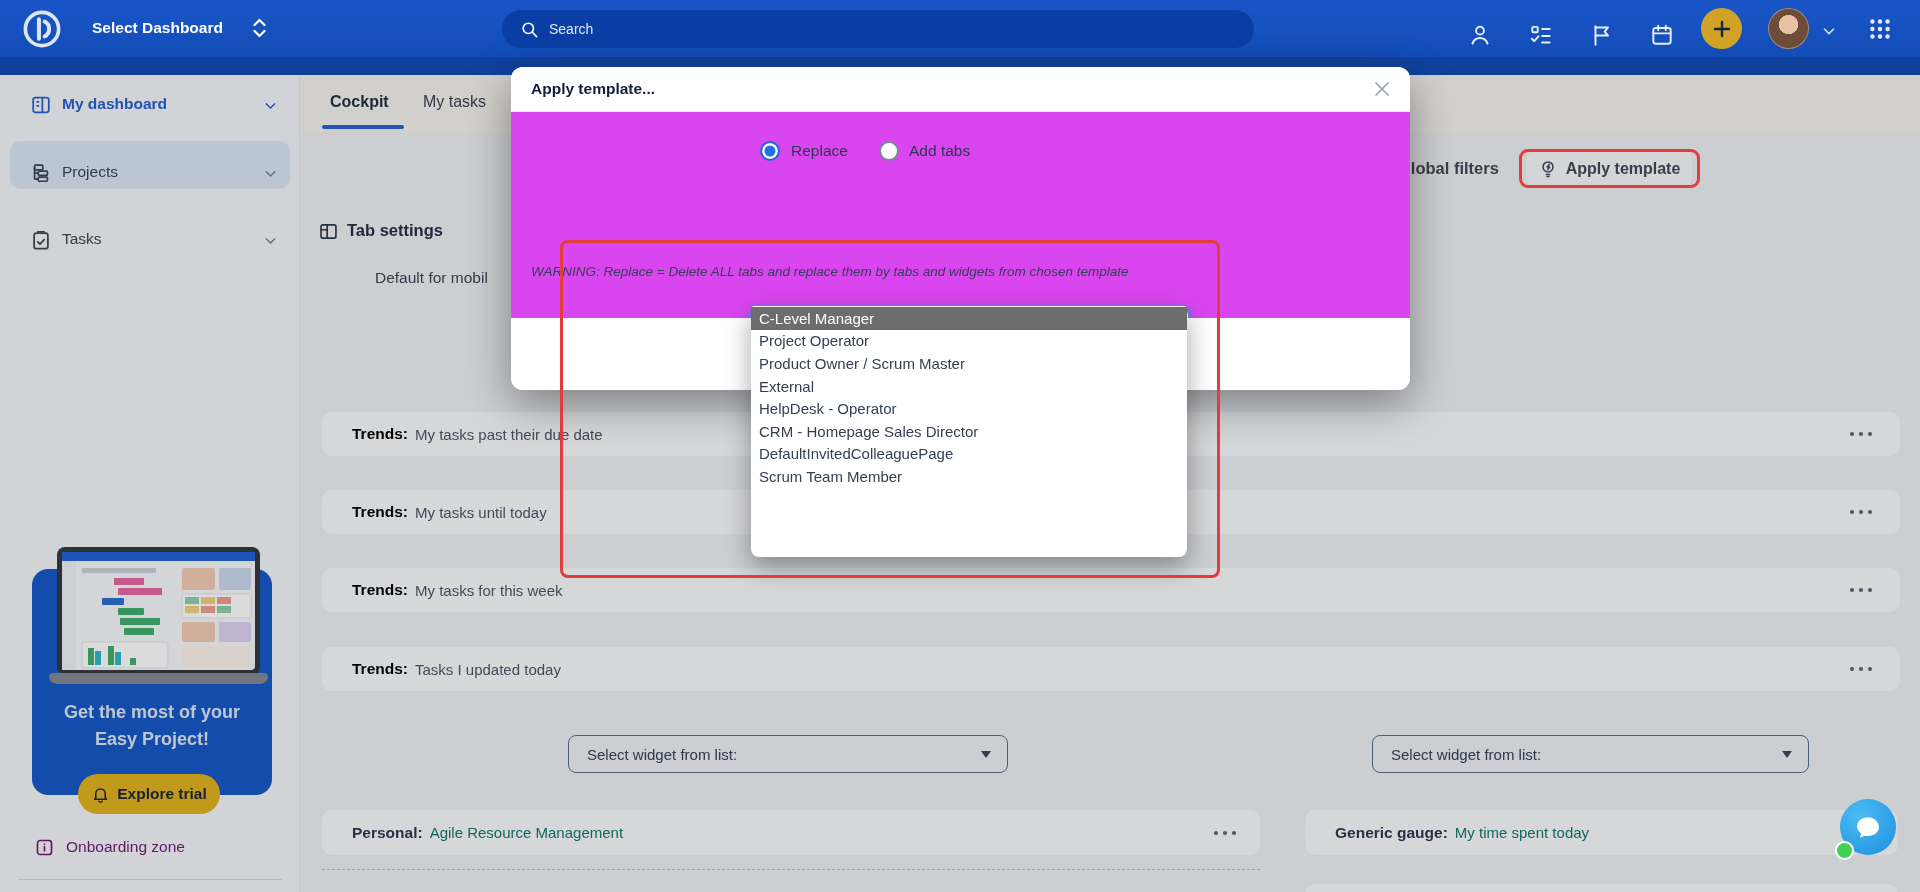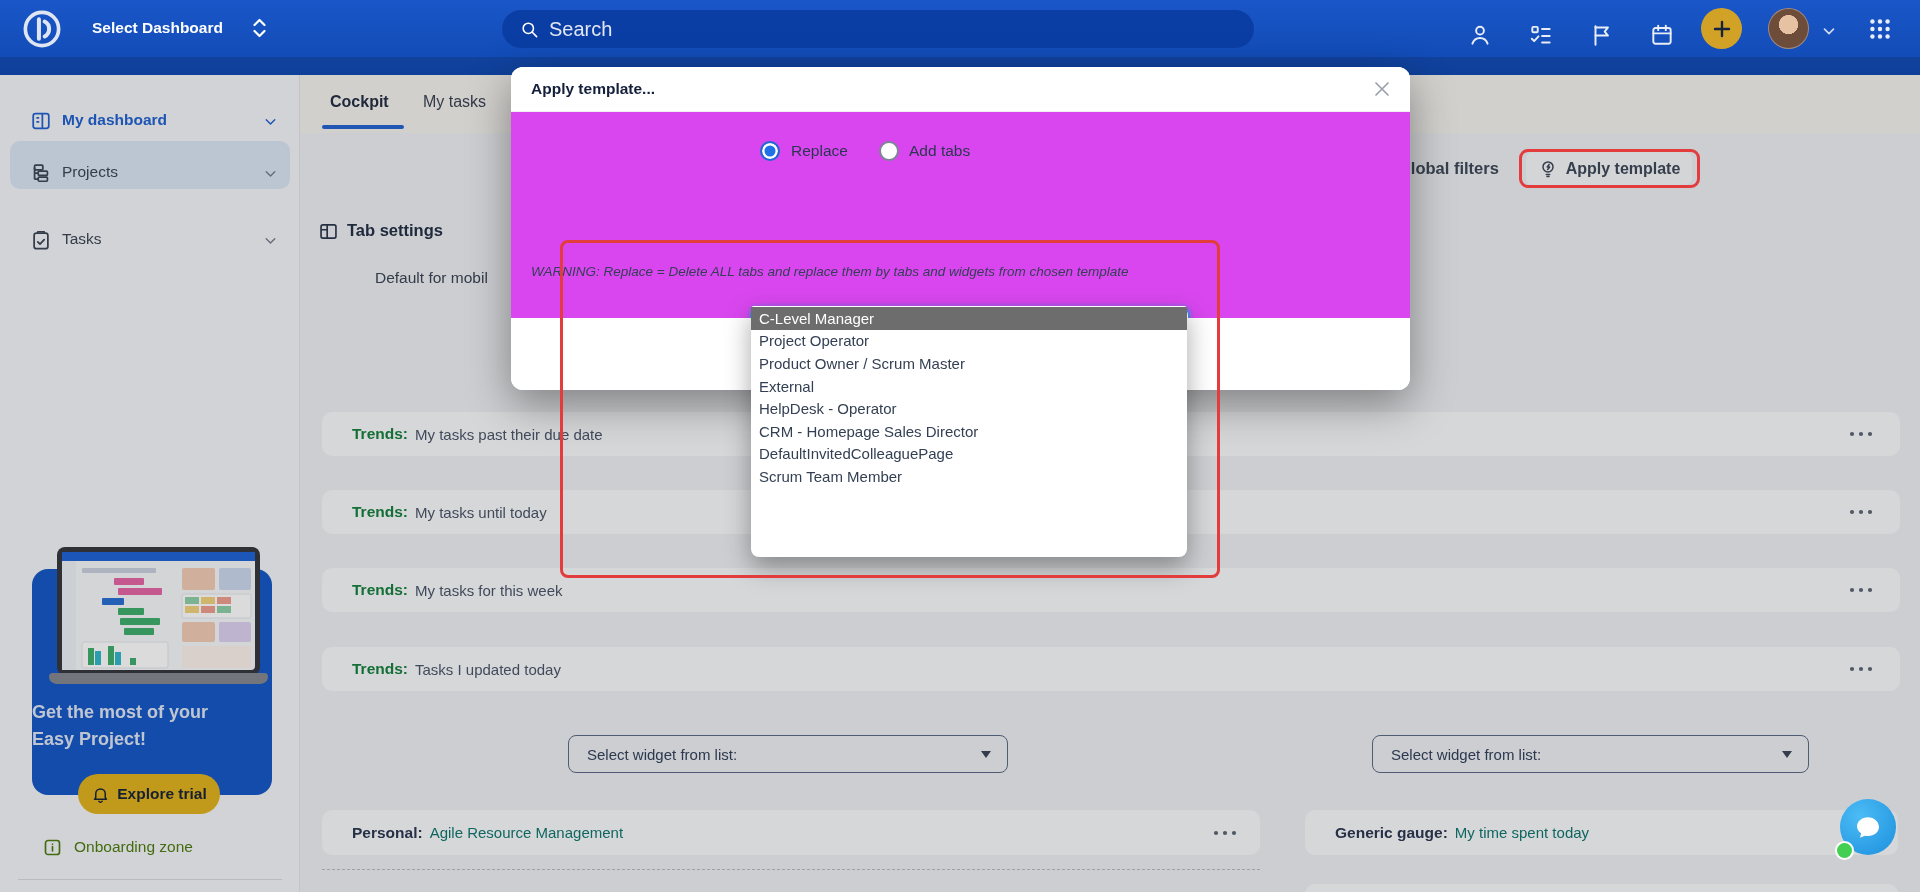--- a/index.html
+++ b/index.html
@@ -8,21 +8,21 @@
   .stage { position:relative; width:1920px; height:892px; overflow:hidden; background:#eef0f2; }
 
   
   .topbar { position:absolute; left:0; top:0; width:1920px; height:75px;
             background:linear-gradient(180deg,#1a56c8,#0f49b2); z-index:30; }
   .logo { position:absolute; left:21px; top:8px; width:42px; height:42px; cursor:pointer; }
   .dash-select { position:absolute; left:92px; top:17px; color:#fff; font-size:15.5px; font-weight:600;
                  display:flex; align-items:center; gap:28px; cursor:pointer; }
   .searchbar { position:absolute; left:502px; top:10px; width:752px; height:38px; border-radius:19px;
                background:#0b3ea4; display:flex; align-items:center; padding-left:18px; gap:10px; }
-  .searchbar span { color:rgba(255,255,255,.88); font-size:20px; }
+  .searchbar span { color:rgba(255,255,255,.88); font-size:14px; }
   .topicon { position:absolute; top:22px; width:26px; height:26px; color:#e8edf6; cursor:pointer; }
   .plusbtn { position:absolute; left:1701px; top:8px; width:41px; height:41px; border-radius:50%;
              background:#d2a226; display:flex; align-items:center; justify-content:center;
              color:#16233c; cursor:pointer; }
   .avatar { position:absolute; left:1768px; top:8px; width:41px; height:41px; border-radius:50%;
             background:radial-gradient(circle at 50% 40%, #e6c2a2 0 31%, #6e4c3a 32% 100%);
             border:1px solid rgba(255,255,255,.35); cursor:pointer; }
   .av-chev { position:absolute; left:1820px; top:22px; width:18px; height:18px; color:#cfd9ee; cursor:pointer; }
   .gridbtn { position:absolute; left:1866px; top:15px; width:28px; height:28px; color:#e8edf6; cursor:pointer; }
 
@@ -38,26 +38,26 @@
   .sb-item.active { color:#2161cf; }
   .sb-item.active .lb { font-weight:700; }
   .sb-item.active .ch { color:#2161cf; }
 
   .promo { position:absolute; left:32px; top:512px; width:240px; height:226px; border-radius:16px;
            background:#1457c5; }
   .laptop-screen { position:absolute; left:57px; top:490px; width:203px; height:128px; background:#34373c;
                    border-radius:8px; padding:5px; }
   .laptop-base { position:absolute; left:49px; top:616px; width:219px; height:11px; background:#84888f;
                  border-radius:4px 4px 8px 8px; }
-  .promo-head { position:absolute; left:32px; top:642px; width:240px; text-align:left; color:#dfe7f3;
+  .promo-head { position:absolute; left:32px; top:642px; width:240px; text-align:center; color:#dfe7f3;
                 font-size:18px; font-weight:600; line-height:27px; }
   .trial-btn { position:absolute; left:78px; top:717px; width:142px; height:40px; border-radius:20px;
                background:#e2b31d; color:#182436; display:flex; align-items:center; justify-content:center;
                gap:7px; font-size:15.5px; font-weight:700; cursor:pointer; }
-  .onboard { position:absolute; left:12px; top:768px; width:300px; height:46px; color:#4d7c0f; cursor:pointer; }
+  .onboard { position:absolute; left:4px; top:768px; width:300px; height:46px; color:#701a75; cursor:pointer; }
   .onboard .ic { position:absolute; left:30px; top:12px; width:21px; height:21px; }
   .onboard .lb { position:absolute; left:62px; top:13px; font-size:15.5px; font-weight:500; }
   .sb-divider { position:absolute; left:18px; top:822px; width:264px; height:1px; background:#d7dbde; }
 
   
   .tabstrip { position:absolute; left:300px; top:57px; width:1620px; height:76px; background:#f5f2ee; }
   .tab { position:absolute; top:93px; font-size:16px; color:#3a4351; font-weight:500; cursor:pointer; }
   .tab.active { color:#232e42; font-weight:700; }
   .tab-underline { position:absolute; left:322px; top:125px; width:82px; height:4px; border-radius:2px;
                    background:#2563d0; }
@@ -65,21 +65,21 @@
           border-radius:14px 14px 0 0; }
   .tabset-ic { position:absolute; left:318px; top:221px; width:21px; height:21px; color:#2b374c; }
   .tabset-lb { position:absolute; left:347px; top:221px; font-size:16.5px; font-weight:700; color:#232f44; }
   .defmob { position:absolute; left:375px; top:269px; font-size:15.5px; color:#3b4554; }
   .globfilters { position:absolute; left:1398px; top:159px; font-size:16.5px; font-weight:600; color:#3e4857; cursor:pointer; }
   .applybtn { position:absolute; left:1526px; top:152px; width:166px; height:33px; border-radius:7px;
               background:rgba(255,255,255,.5); display:flex; align-items:center; justify-content:center;
               gap:8px; font-size:16px; font-weight:600; color:#3e4857; cursor:pointer; }
   .trow { position:absolute; left:322px; width:1578px; height:44px; border-radius:10px; background:#fafbfc;
           display:flex; align-items:center; padding:0 26px 0 30px; }
-  .trow .pre { font-size:15.5px; font-weight:700; color:#15803d; margin-right:7px; }
+  .trow .pre { font-size:15.5px; font-weight:700; color:#000000; margin-right:7px; }
   .trow .txt { font-size:15px; color:#4a5568; }
   .menu3 { margin-left:auto; width:26px; height:16px; color:#5b6672; cursor:pointer; flex:0 0 auto; }
   .wsel { position:absolute; top:735px; height:38px; border-radius:8px; border:1.5px solid #5a6b85;
           display:flex; align-items:center; padding:0 16px 0 18px; font-size:15px; color:#33415a; cursor:pointer; }
   .wsel .caret { margin-left:auto; width:0; height:0; border-left:5.5px solid transparent;
                  border-right:5.5px solid transparent; border-top:7px solid #3a4656; }
   .brow { position:absolute; top:810px; height:45px; border-radius:10px; background:#fafbfc;
           display:flex; align-items:center; padding:0 22px 0 30px; }
   .brow .pre { font-size:15.5px; font-weight:700; color:#2b3750; margin-right:7px; }
   .brow .txt { font-size:15px; color:#0f766e; }
@@ -209,21 +209,21 @@
         <circle cx="5.5" cy="18.5" r="1.9"></circle>
           <circle cx="12" cy="18.5" r="1.9"></circle>
           <circle cx="18.5" cy="18.5" r="1.9"></circle>
       </svg>
     </div>
   </header>
 
   <aside class="sidebar">
     <div class="sb-active"></div>
 
-    <div class="sb-item active" style="top:40px">
+    <div class="sb-item active" style="top:24px">
       <span class="ic">
         <svg viewBox="0 0 24 24" width="22" height="22" fill="none" stroke="currentColor" stroke-width="1.9" stroke-linejoin="round">
             <rect x="3.5" y="4" width="17" height="16" rx="2.5"></rect>
             <path d="M13.5 4v16"></path>
             <path d="M7 8.5h3M7 13h3"></path>
           </svg>
       </span>
       <span class="lb">My dashboard</span>
       <span class="ch">
         <svg viewBox="0 0 24 24" width="17" height="17">

